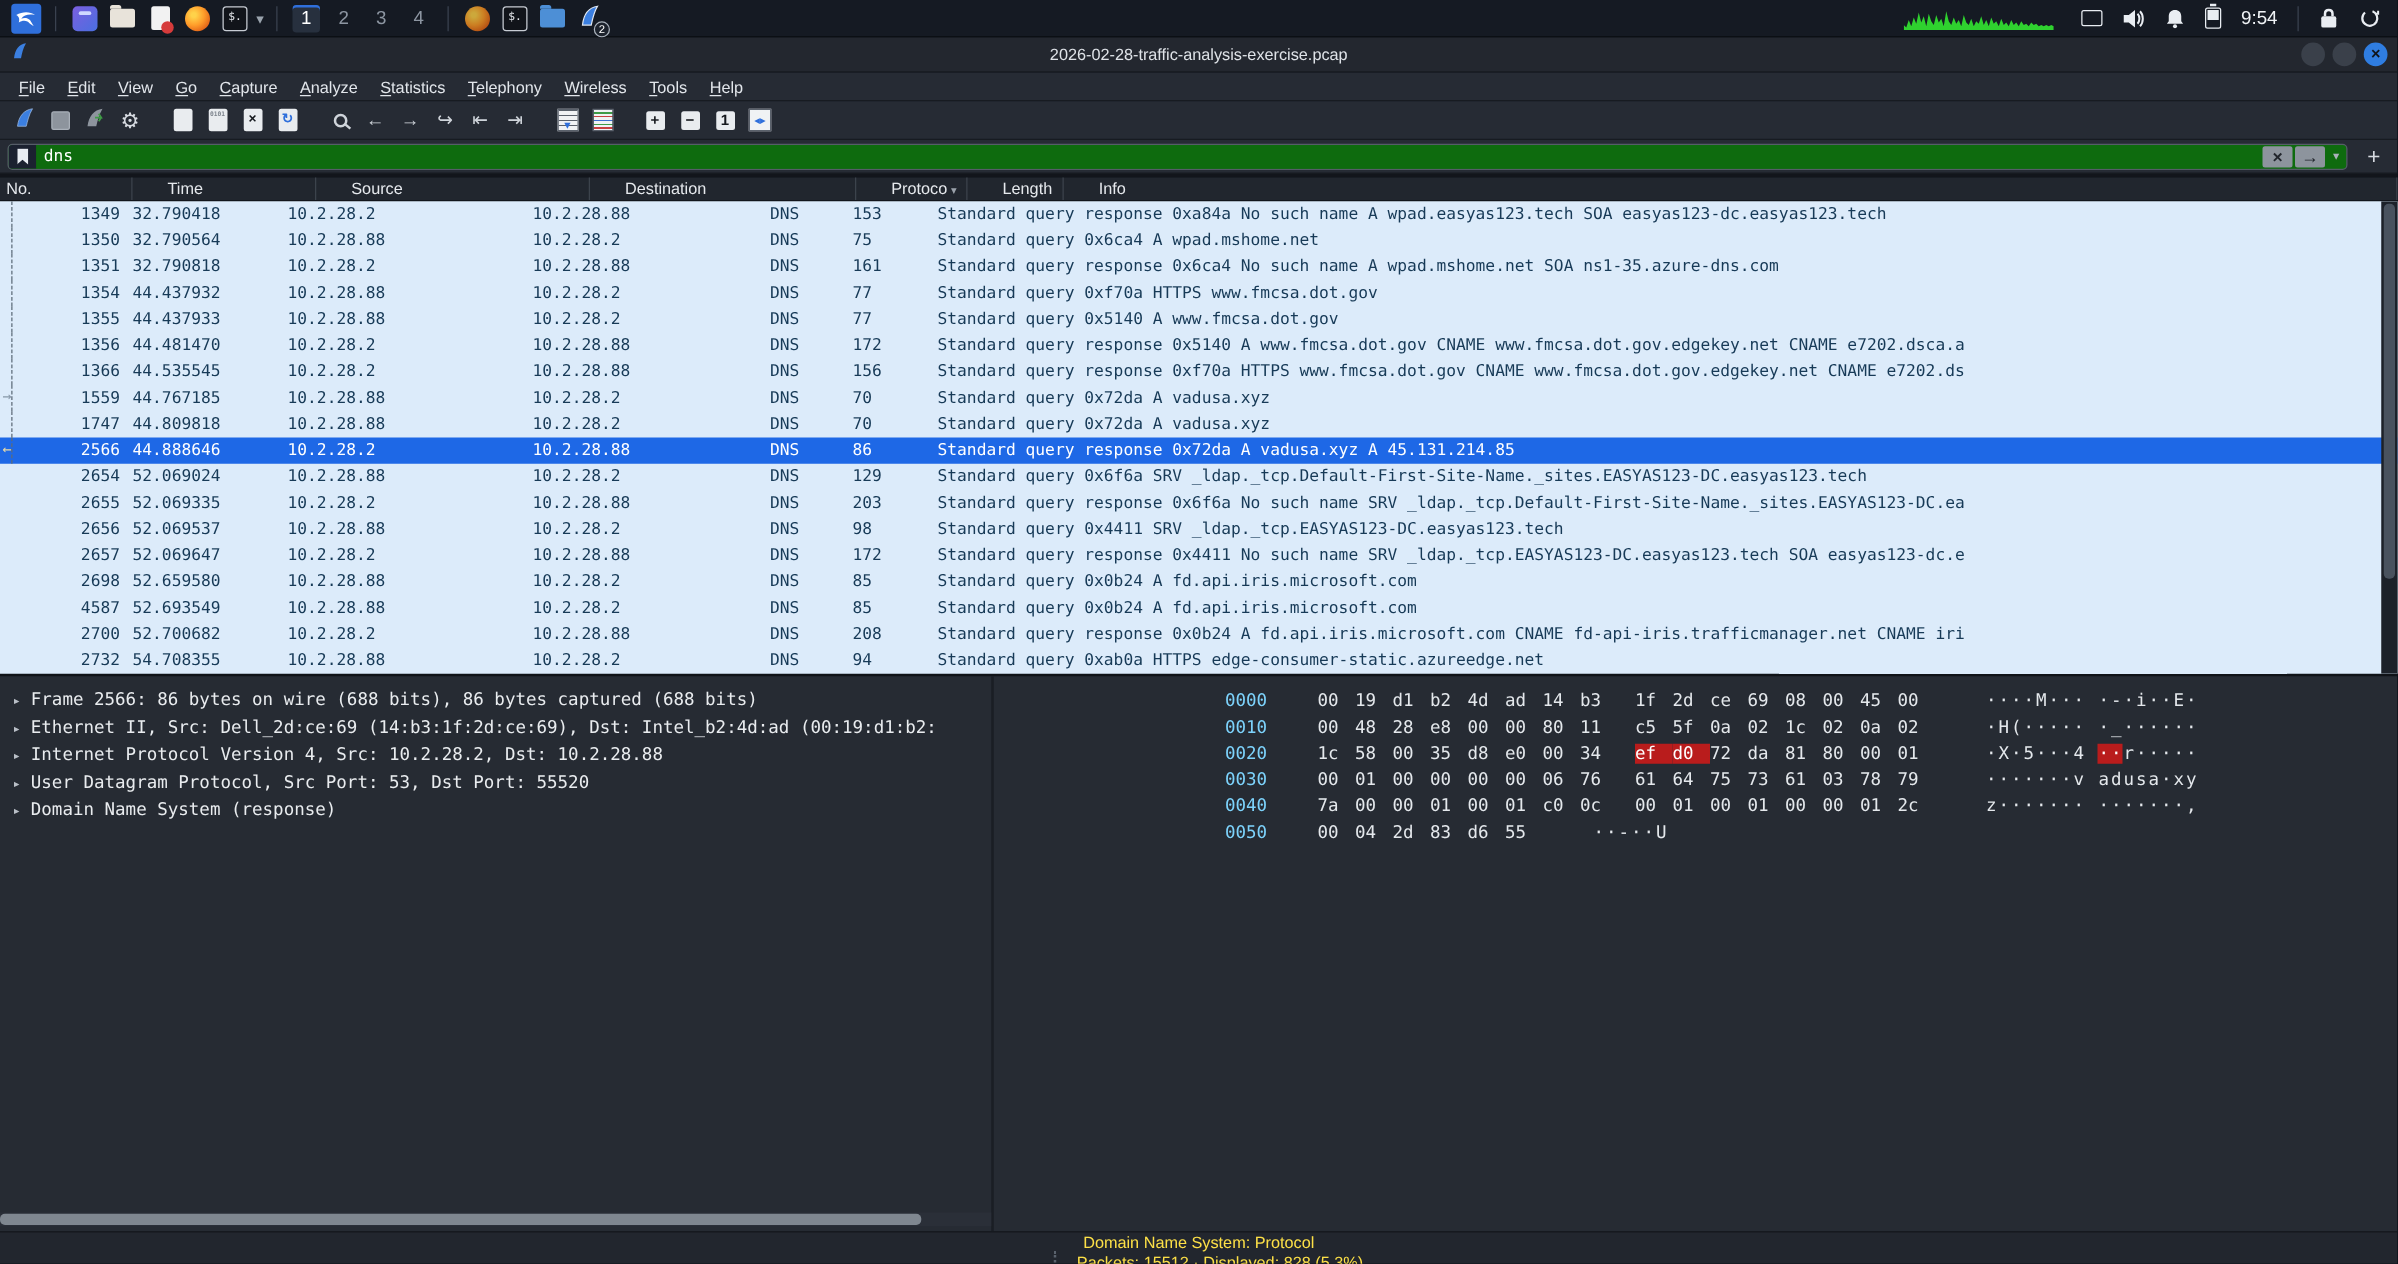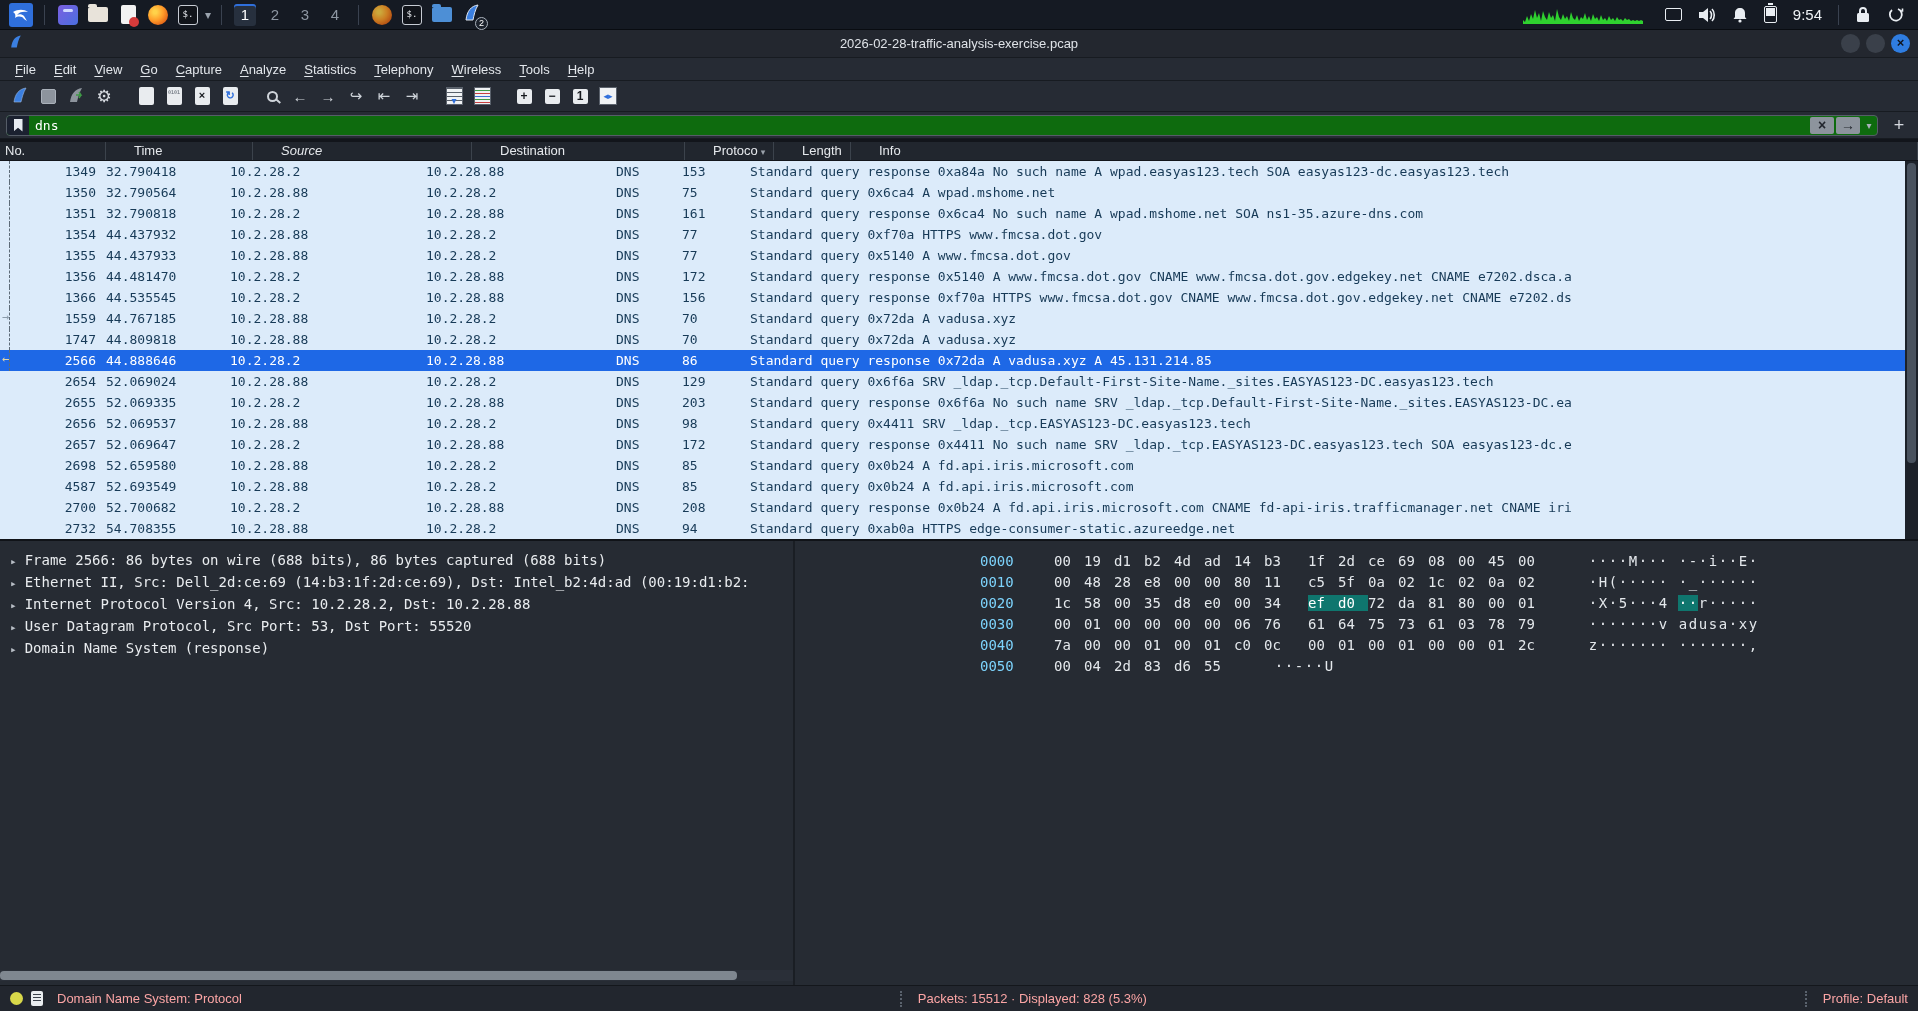--- a/index.html
+++ b/index.html
@@ -128,25 +128,25 @@
   .hscroll { position:absolute; left:0; bottom:4px; width:795px; height:11px; background:#2a2f38; }
   .hthumb { position:absolute; left:0; top:1px; height:9px; width:737px; background:#7f8790; border-radius:4px; cursor:pointer; }
   .bytes { flex:1; padding:12px 0 0 185px; font-family:"DejaVu Sans Mono",monospace; font-size:14px; }
   .hexrow { height:21px; white-space:nowrap; }
   .hoff { display:inline-block; width:52px; color:#7dd3fc; margin-right:22px; cursor:pointer; }
   .hb { display:inline-block; width:30px; color:#e4e8ec; cursor:pointer; }
   .hb.g { margin-left:14px; }
   .ac { display:inline-block; width:10px; text-align:center; color:#e4e8ec; cursor:pointer; }
   .ac.g { margin-left:10px; }
   .asciiblock { margin-left:40px; }
-  .hl { background:#0f766e; color:#fff; }
+  .hl { background:#b91c1c; color:#fff; }
 
   
   .statusbar { height:26px; background:#22262e; border-top:1px solid #14171c; display:flex;
-               align-items:center; color:#fca5a5; font-size:13px; padding:0 10px; }
+               align-items:center; color:#fde047; font-size:13px; padding:0 10px;flex-direction:column; }
   .led { width:13px; height:13px; border-radius:50%; background:#d8d84a; margin-right:8px; cursor:pointer; }
   .note-ic { width:12px; height:15px; background:#e9ecef; border-radius:2px; margin-right:14px; position:relative; cursor:pointer; }
   .note-ic::after { content:""; position:absolute; inset:3px 2px; background:
       repeating-linear-gradient(#3a404a 0 1px, transparent 1px 3px); }
   .sb-mid { margin-left:auto; margin-right:auto; display:flex; align-items:center; }
   .dots { border-left:2px dotted #5a626d; height:16px; margin:0 16px; }
   .sb-right { display:flex; align-items:center; }
 </style>
 </head>
 <body>
@@ -355,21 +355,21 @@
     <span class="fchev">▾</span>
   </div>
   <span class="fplus">+</span>
 </div>
 
 <div class="gap3"></div>
 
 <div class="plheader" id="plheader">
     <div class="hcell" style="width: 106px;"><span>No.</span></div>
     <div class="hcell" style="width: 124px;"><span>Time</span></div>
-    <div class="hcell" style="width: 196px; font-style: italic;"><span>Source</span></div>
+    <div class="hcell" style="width: 196px;"><span>Source</span></div>
     <div class="hcell" style="width: 190px;"><span>Destination</span></div>
     <div class="hcell" style="width: 66px;"><span>Protoco</span><span class="sort">▾</span></div>
     <div class="hcell" style="width: 54px;"><span>Length</span></div>
     <div class="hcell" style="width: auto; flex: 1 1 0%;"><span>Info</span></div>
   </div>
 <div class="rows" id="rows">
     <div class="prow">
       <span class="gut rel"></span>
       <span class="c-no">1349</span>
       <span class="c-time">32.790418</span>

